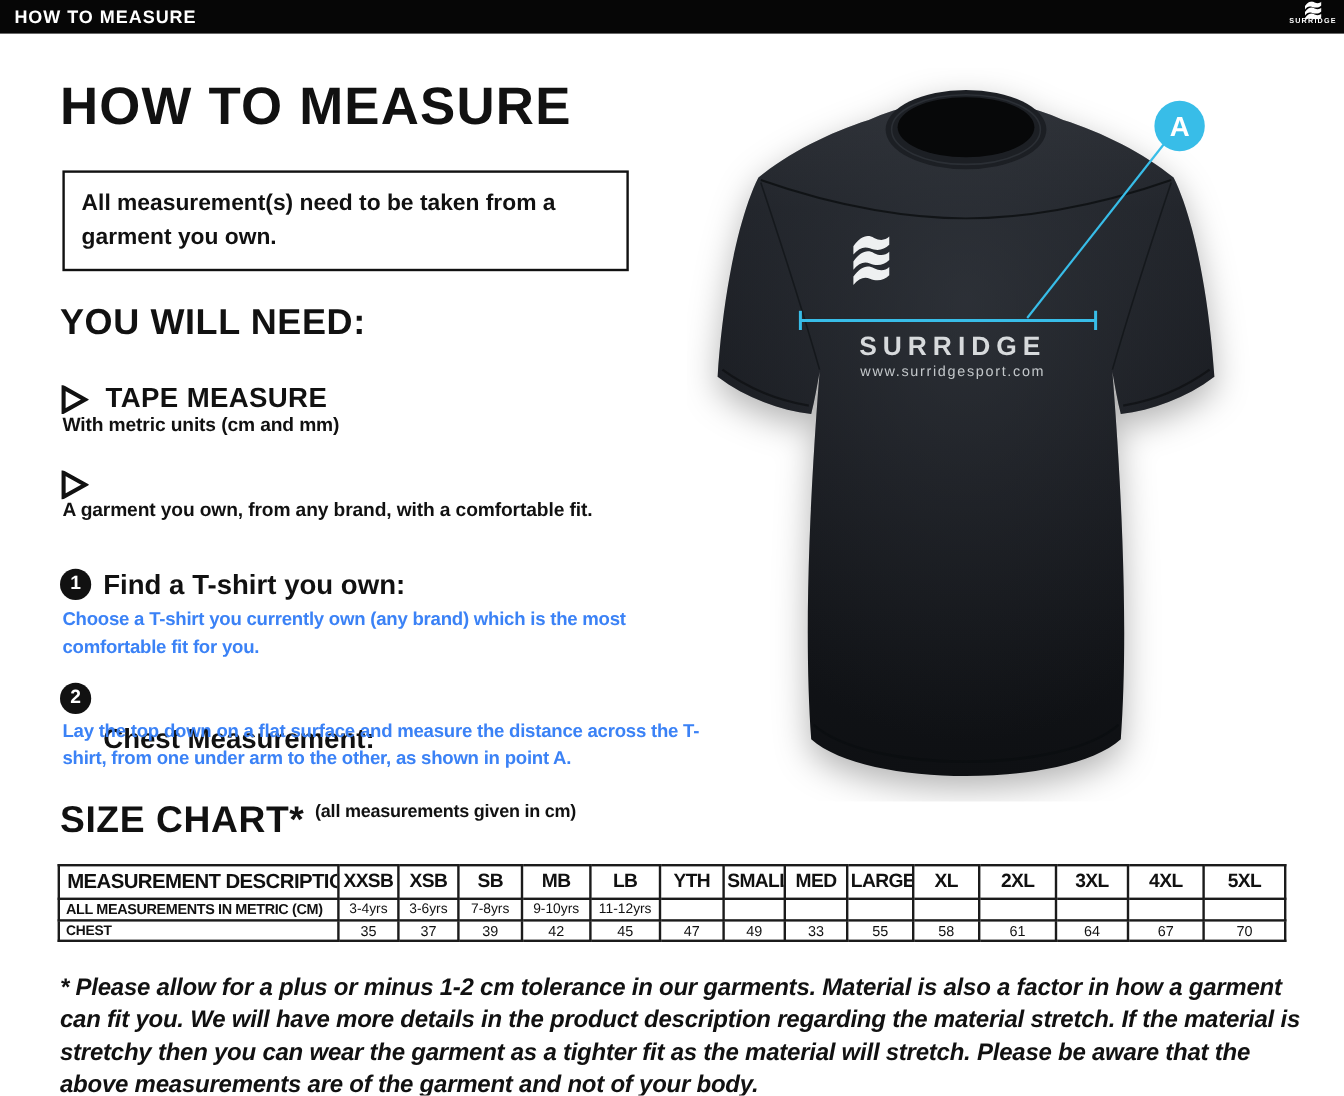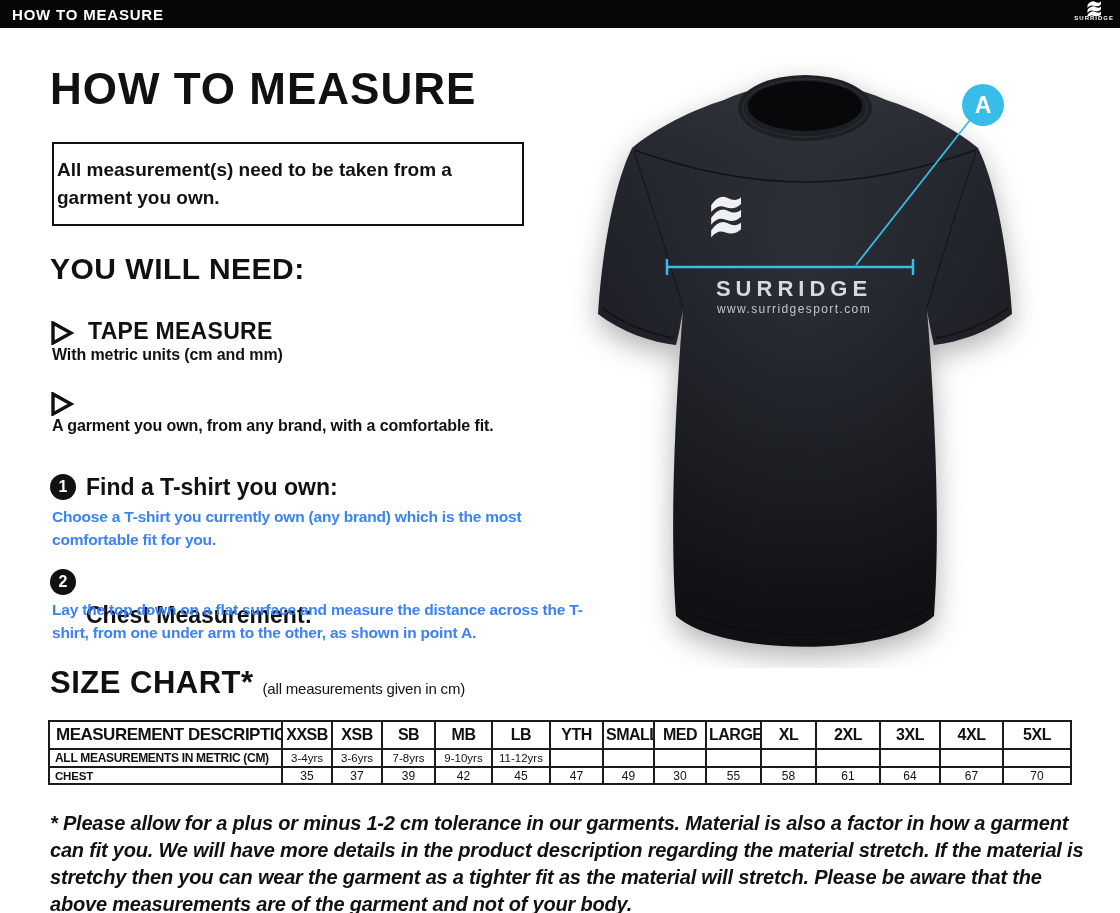--- a/index.html
+++ b/index.html
@@ -11,35 +11,35 @@
   .topbar { position:absolute; left:0; top:0; width:1120px; height:28px;
             background:#060606; display:flex; align-items:center; }
   .topbar-title { color:#fff; font-size:15px; font-weight:bold; letter-spacing:.8px; padding-left:12px; }
   .topbar-brand { position:absolute; right:6px; top:1px; display:flex; flex-direction:column; align-items:center; }
   .topbar-brand-text { color:#fff; font-size:6px; font-weight:bold; letter-spacing:1px; margin-top:-1px; }
 
   
   .h1 { position:absolute; left:50px; top:64px; font-size:44px; line-height:50px;
         font-weight:bold; letter-spacing:1px; }
   .notice { position:absolute; left:52px; top:142px; width:472px; border:2px solid #111;
-            padding:12px 3px; font-size:19px; line-height:28px; font-weight:bold; }
+            padding:12px 14px; font-size:19px; line-height:28px; font-weight:bold; }
   .ywn-heading { position:absolute; left:50px; top:252px; font-size:30px; font-weight:bold; letter-spacing:.5px; }
 
   .need-item-title { position:absolute; font-size:23px; font-weight:bold; letter-spacing:.3px; }
   .need-item-desc  { position:absolute; font-size:16px; font-weight:bold; letter-spacing:-.1px; }
   .tri { position:absolute; width:24px; height:24px; }
 
   .step-badge { position:absolute; width:26px; height:26px; background:#111; color:#fff; border-radius:50%;
                 display:flex; align-items:center; justify-content:center; font-size:16px; font-weight:bold; }
   .step-title { position:absolute; font-size:23px; font-weight:bold; }
   .step-desc  { position:absolute; font-size:15.5px; line-height:23px; font-weight:bold; letter-spacing:-.2px; color:#3b82f6; }
 
   .sizechart-head { position:absolute; left:50px; top:666px; display:flex; align-items:flex-end;justify-content:space-between; }
   .sizechart-title { font-size:31px; font-weight:bold; letter-spacing:.5px; line-height:34px; }
-  .sizechart-sub   { font-size:15px; font-weight:normal; margin-left:9px; margin-bottom:3px; letter-spacing:-.2px; }
+  .sizechart-sub   { font-size:15px; font-weight:bold; margin-left:9px; margin-bottom:15px; letter-spacing:-.2px; }
 
   
   .size-table { position:absolute; left:48px; top:720px; border-collapse:collapse; table-layout:fixed;
                 width:1022px; }
   .size-table th, .size-table td { border:2px solid #1b1b1b; text-align:center; padding:0 2px;
                 overflow:hidden; white-space:nowrap; }
   .size-table thead th { height:28px; font-size:16px; font-weight:bold; letter-spacing:-.5px; }
   .size-table thead th.desc { text-align:left; padding-left:6px; font-size:17px; }
   .size-table tr.metric-row td { height:18px; font-size:11.5px; font-weight:normal; }
   .size-table tr.metric-row td.desc { text-align:left; padding-left:5px; font-weight:bold; font-size:12px; letter-spacing:-.3px; }
@@ -164,21 +164,21 @@
         </tr>
         <tr class="chest-row">
           <td class="desc">CHEST</td>
           <td>35</td>
           <td>37</td>
           <td>39</td>
           <td>42</td>
           <td>45</td>
           <td>47</td>
           <td>49</td>
-          <td>30</td>
+          <td>33</td>
           <td>55</td>
           <td>58</td>
           <td>61</td>
           <td>64</td>
           <td>67</td>
           <td>70</td>
         </tr>
       </tbody>
   </table>
 

